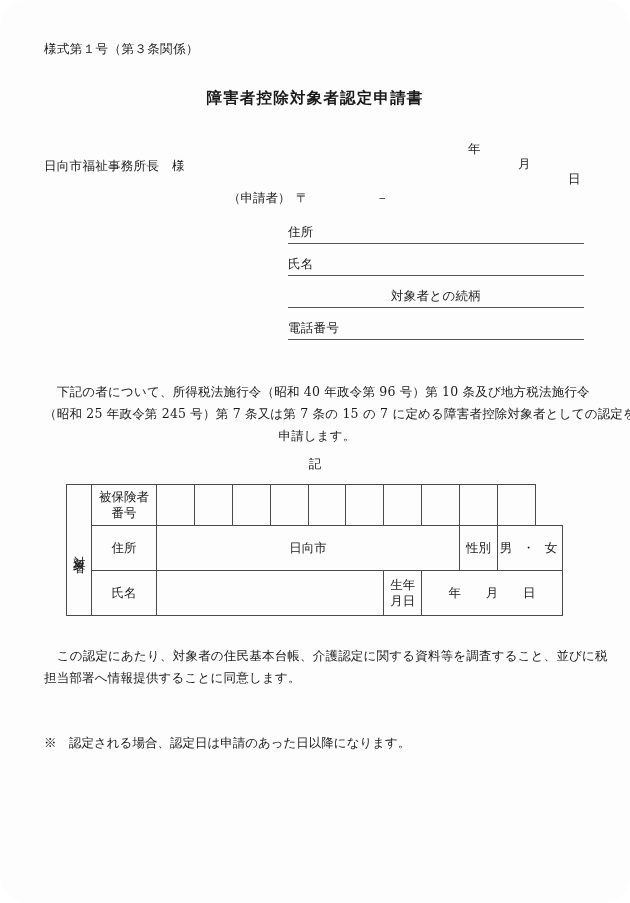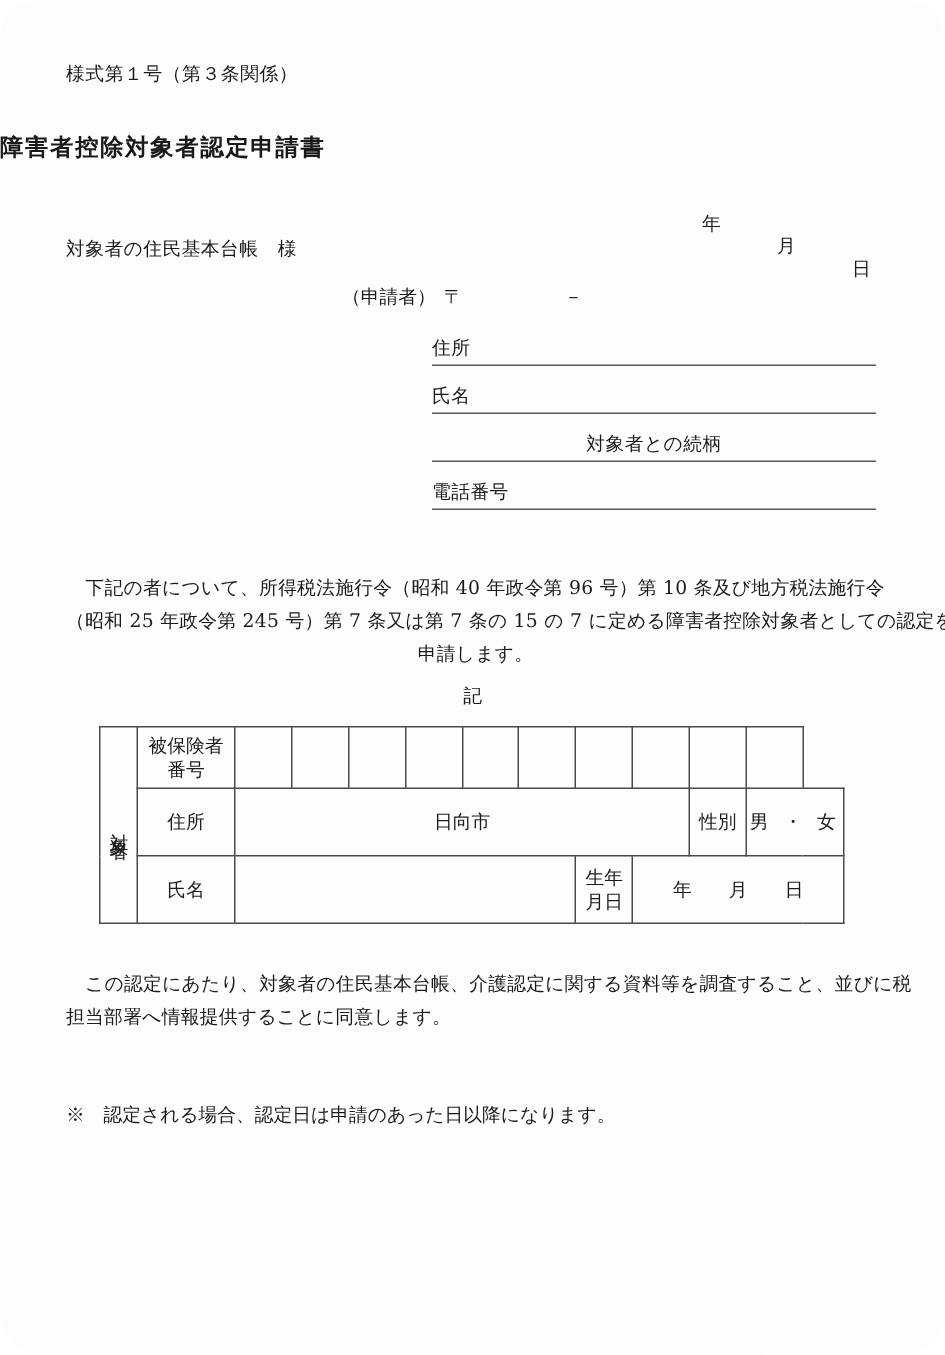--- a/index.html
+++ b/index.html
@@ -24,20 +24,21 @@
 
   
   .abs { position: absolute; white-space: pre; }
   .form-no {
     left: 44px; top: 41px;
     font-size: 12.5px;
     letter-spacing: 0.4px;
   }
   .doc-title {
     left: 0; right: 0; top: 88px;
+    text-align: center;
     font-family: Liberation Mono, monospace;
     font-weight: bold;
     font-size: 15.5px;
     letter-spacing: 1.2px;
     white-space: pre;
   }
 
   
   .date-line {
     left: 0; right: 0; top: 126px;
@@ -177,21 +178,21 @@
   <div class="abs form-no">様式第１号（第３条関係）</div>
 
   <div class="abs doc-title">障害者控除対象者認定申請書</div>
 
   <div class="abs date-line">
     <span class="d-y">年</span>
     <span class="d-m">月</span>
     <span class="d-d">日</span>
   </div>
 
-  <div class="abs addressee">対象者の住民基本台帳　様</div>
+  <div class="abs addressee">日向市福祉事務所長　様</div>
 
   <div class="abs applicant-label">（申請者）</div>
   <div class="abs postal-mark">〒</div>
   <div class="abs postal-dash">－</div>
 
   <div class="field-row fr-1">
     <span class="f-label">住所</span>
   </div>
   <div class="field-row fr-2">
     <span class="f-label">氏名</span>

